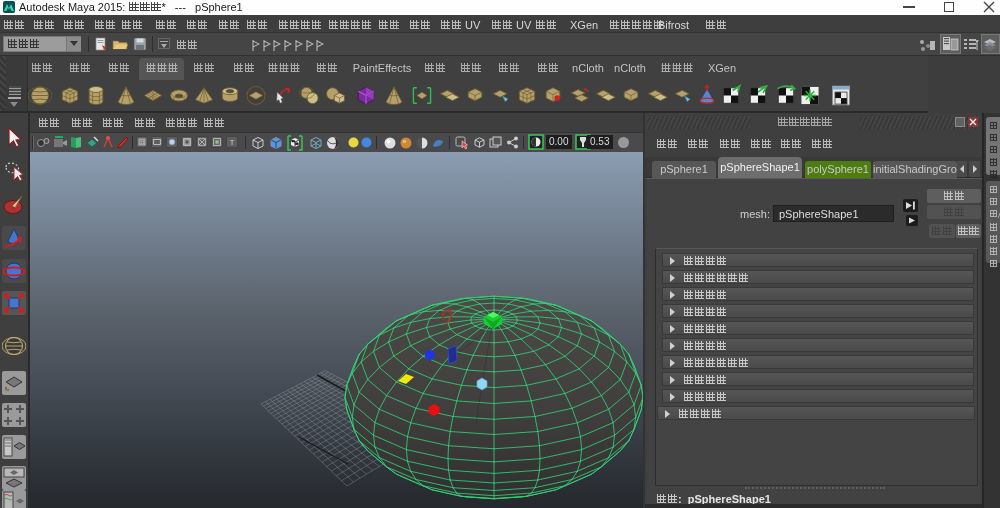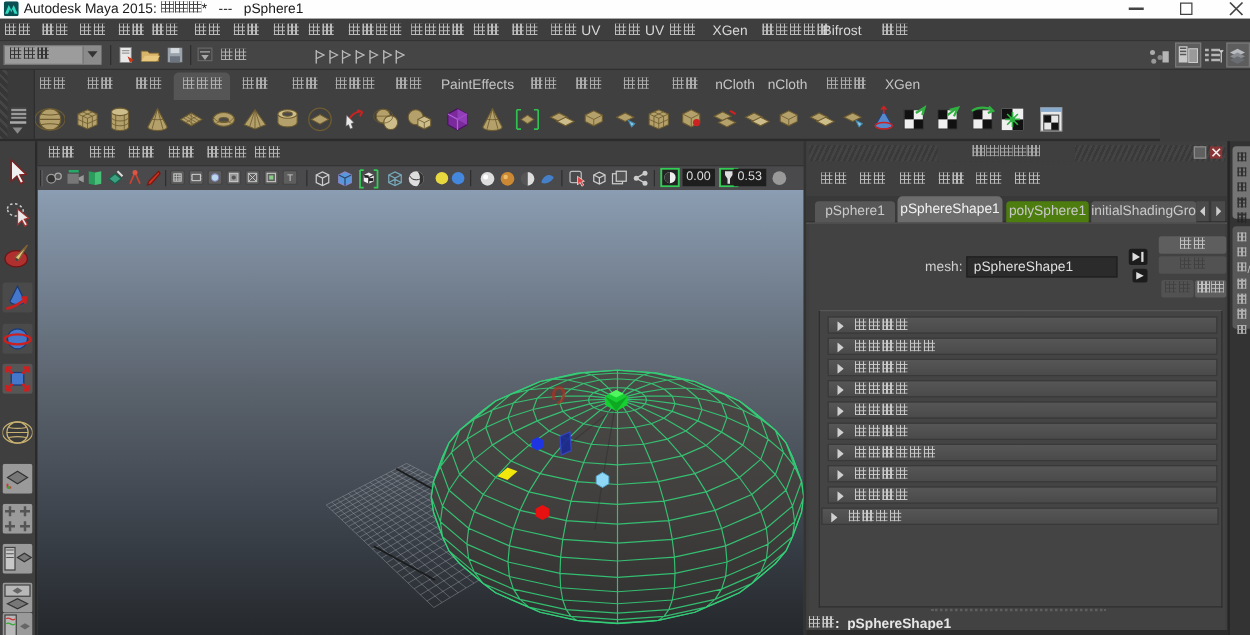--- a/index.html
+++ b/index.html
@@ -634,19 +634,19 @@
         </svg>
         <div class="abs" style="left:20px;top:1px;font-weight:bold;color:#e3e3e3;white-space:nowrap"><b class="c"></b><b class="c"></b><b class="c"></b><b class="c"></b></div>
       </div>
       <div class="abs" style="left:12px;top:293px;width:318px;height:14px;background:linear-gradient(#565656,#4a4a4a);border:1px solid #393939">
         <svg class="abs" style="left:6px;top:3px" width="6" height="8" viewBox="0 0 6 8">
           <path d="M1 0 L6 4 L1 8 Z" fill="#d0d0d0"></path>
         </svg>
         <div class="abs" style="left:20px;top:1px;font-weight:bold;color:#e3e3e3;white-space:nowrap"><b class="c"></b><b class="c"></b><b class="c"></b><b class="c"></b></div>
       </div>
       <div class="abs" style="left:100px;top:374px;width:140px;height:3px;border-top:2px dotted #5f5f5f"></div>
-      <div class="abs" style="left:1px;top:380px;font-weight:bold;color:#e6e6e6;white-space:nowrap"><b class="c"></b><b class="c"></b>:&nbsp; pSphereShape1</div>
+      <div class="abs" style="left:11px;top:380px;font-weight:bold;color:#e6e6e6;white-space:nowrap"><b class="c"></b><b class="c"></b>:&nbsp; pSphereShape1</div>
       <div class="abs" style="left:0;top:391px;width:337px;height:4px;background:#2b2b2b"></div>
     </div>
     <div class="abs" style="left:982px;top:113px;width:18px;height:395px;background:#333333;border-left:2px solid #262626">
       <div class="abs vtab" style="left:2px;top:4px;width:15px;height:58px;background:#757575;border-radius:3px 0 0 3px;color:#222;padding:3px 0 0 3px;font-size:9px;line-height:10px"><b class="c"></b><b class="c"></b><b class="c"></b><b class="c"></b><b class="c"></b></div>
       <div class="abs vtab" style="left:2px;top:68px;width:15px;height:82px;background:#585858;border-radius:3px 0 0 3px;color:#c4c4c4;padding:3px 0 0 3px;font-size:9px;line-height:10px"><b class="c"></b><b class="c"></b><b class="c"></b><span style="font-size:8px">/</span><b class="c"></b><b class="c"></b><b class="c"></b><b class="c"></b></div>
     </div>
   </div>
 </body></html>

